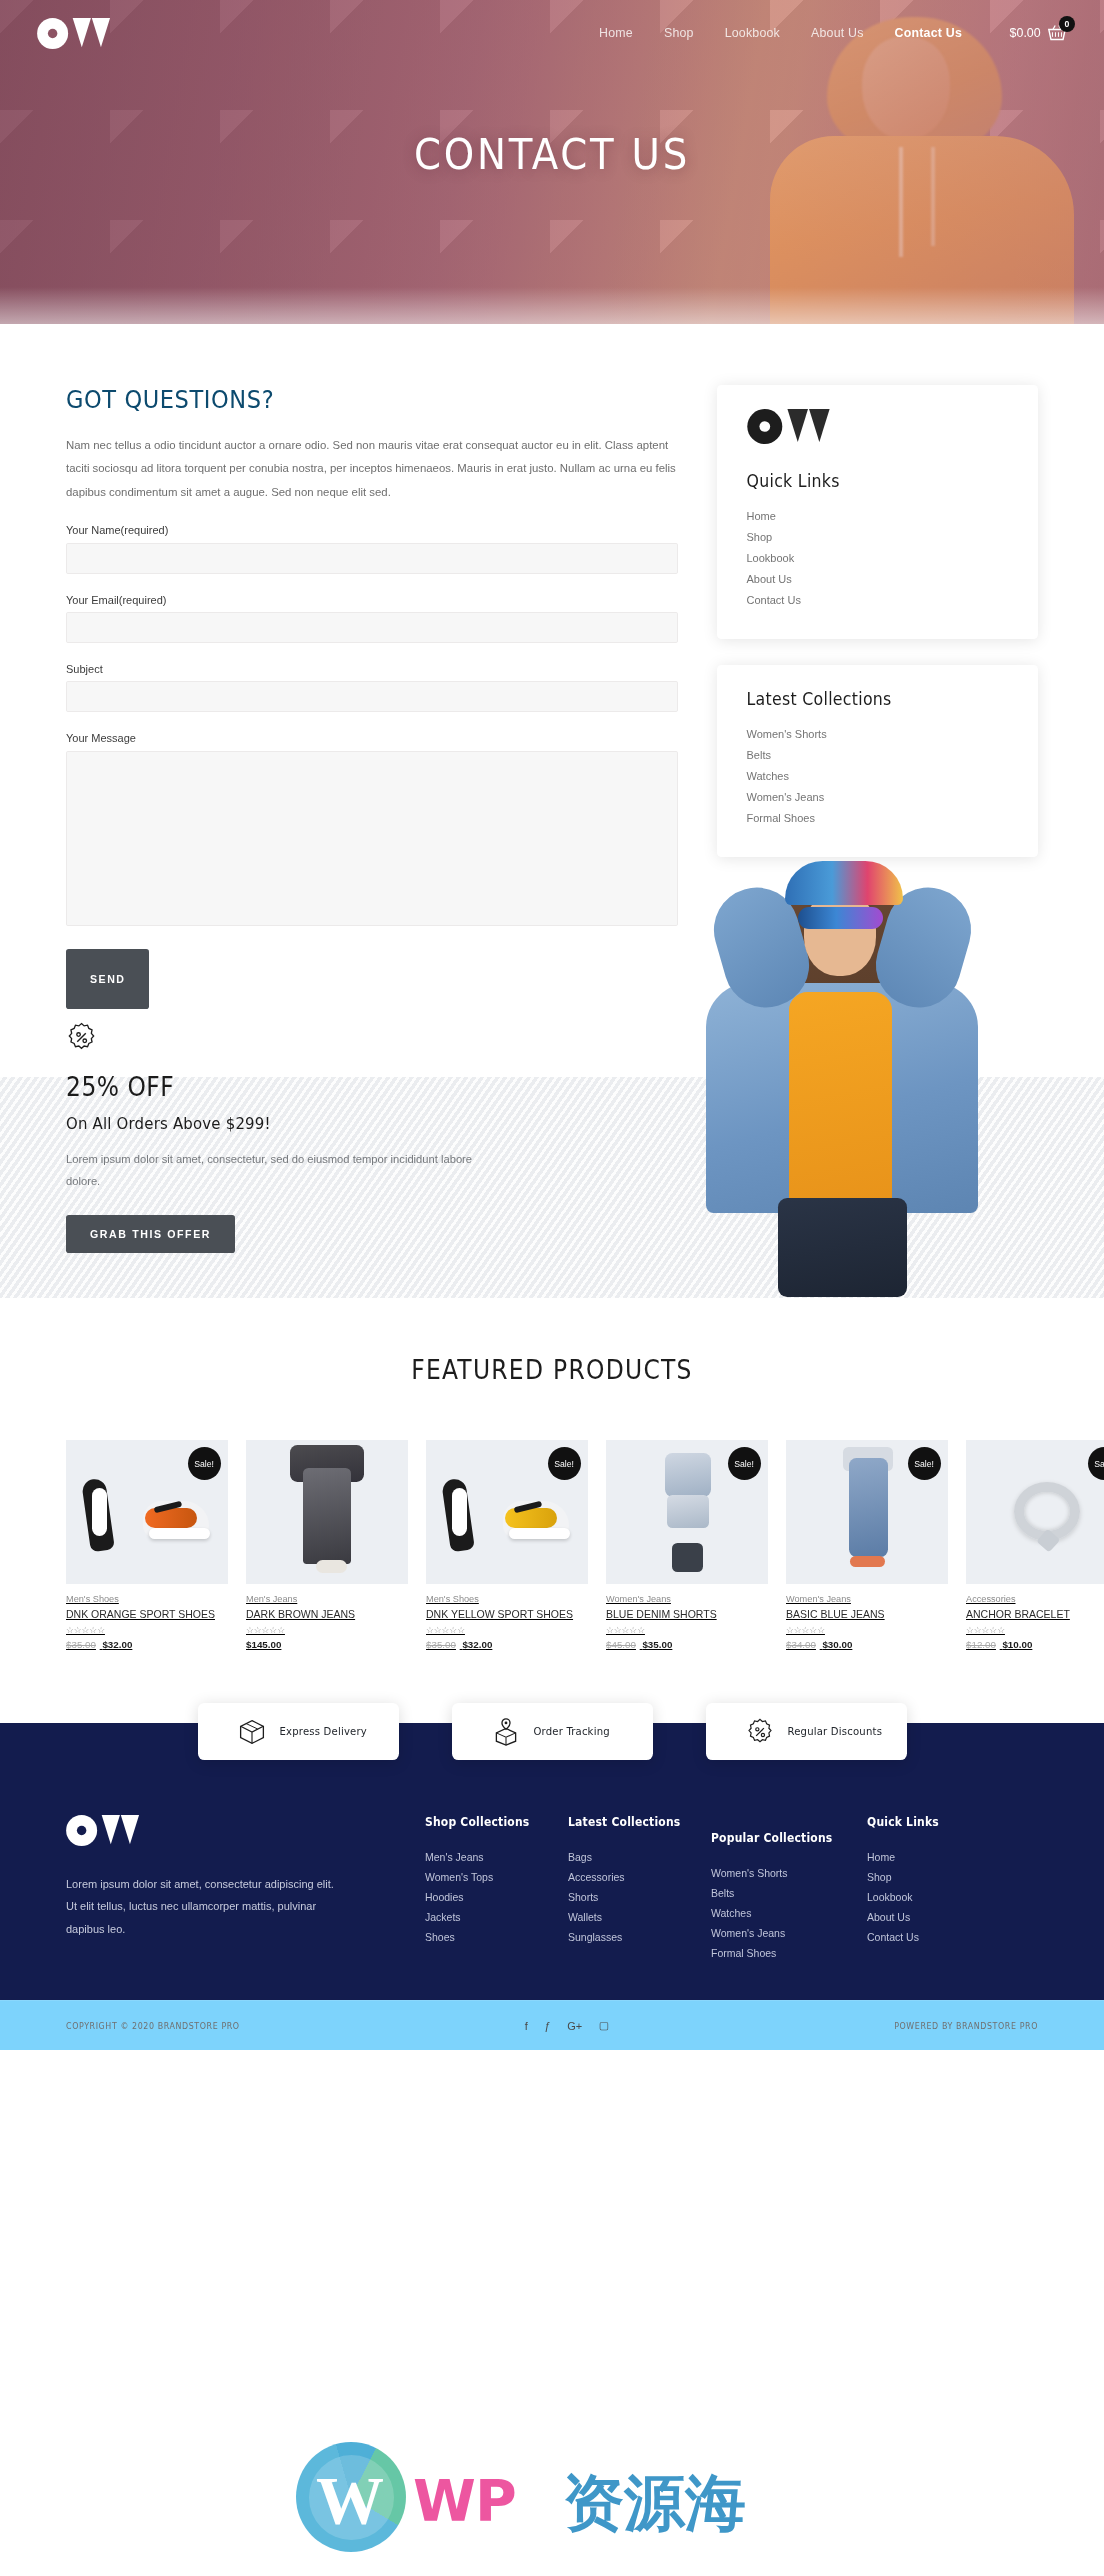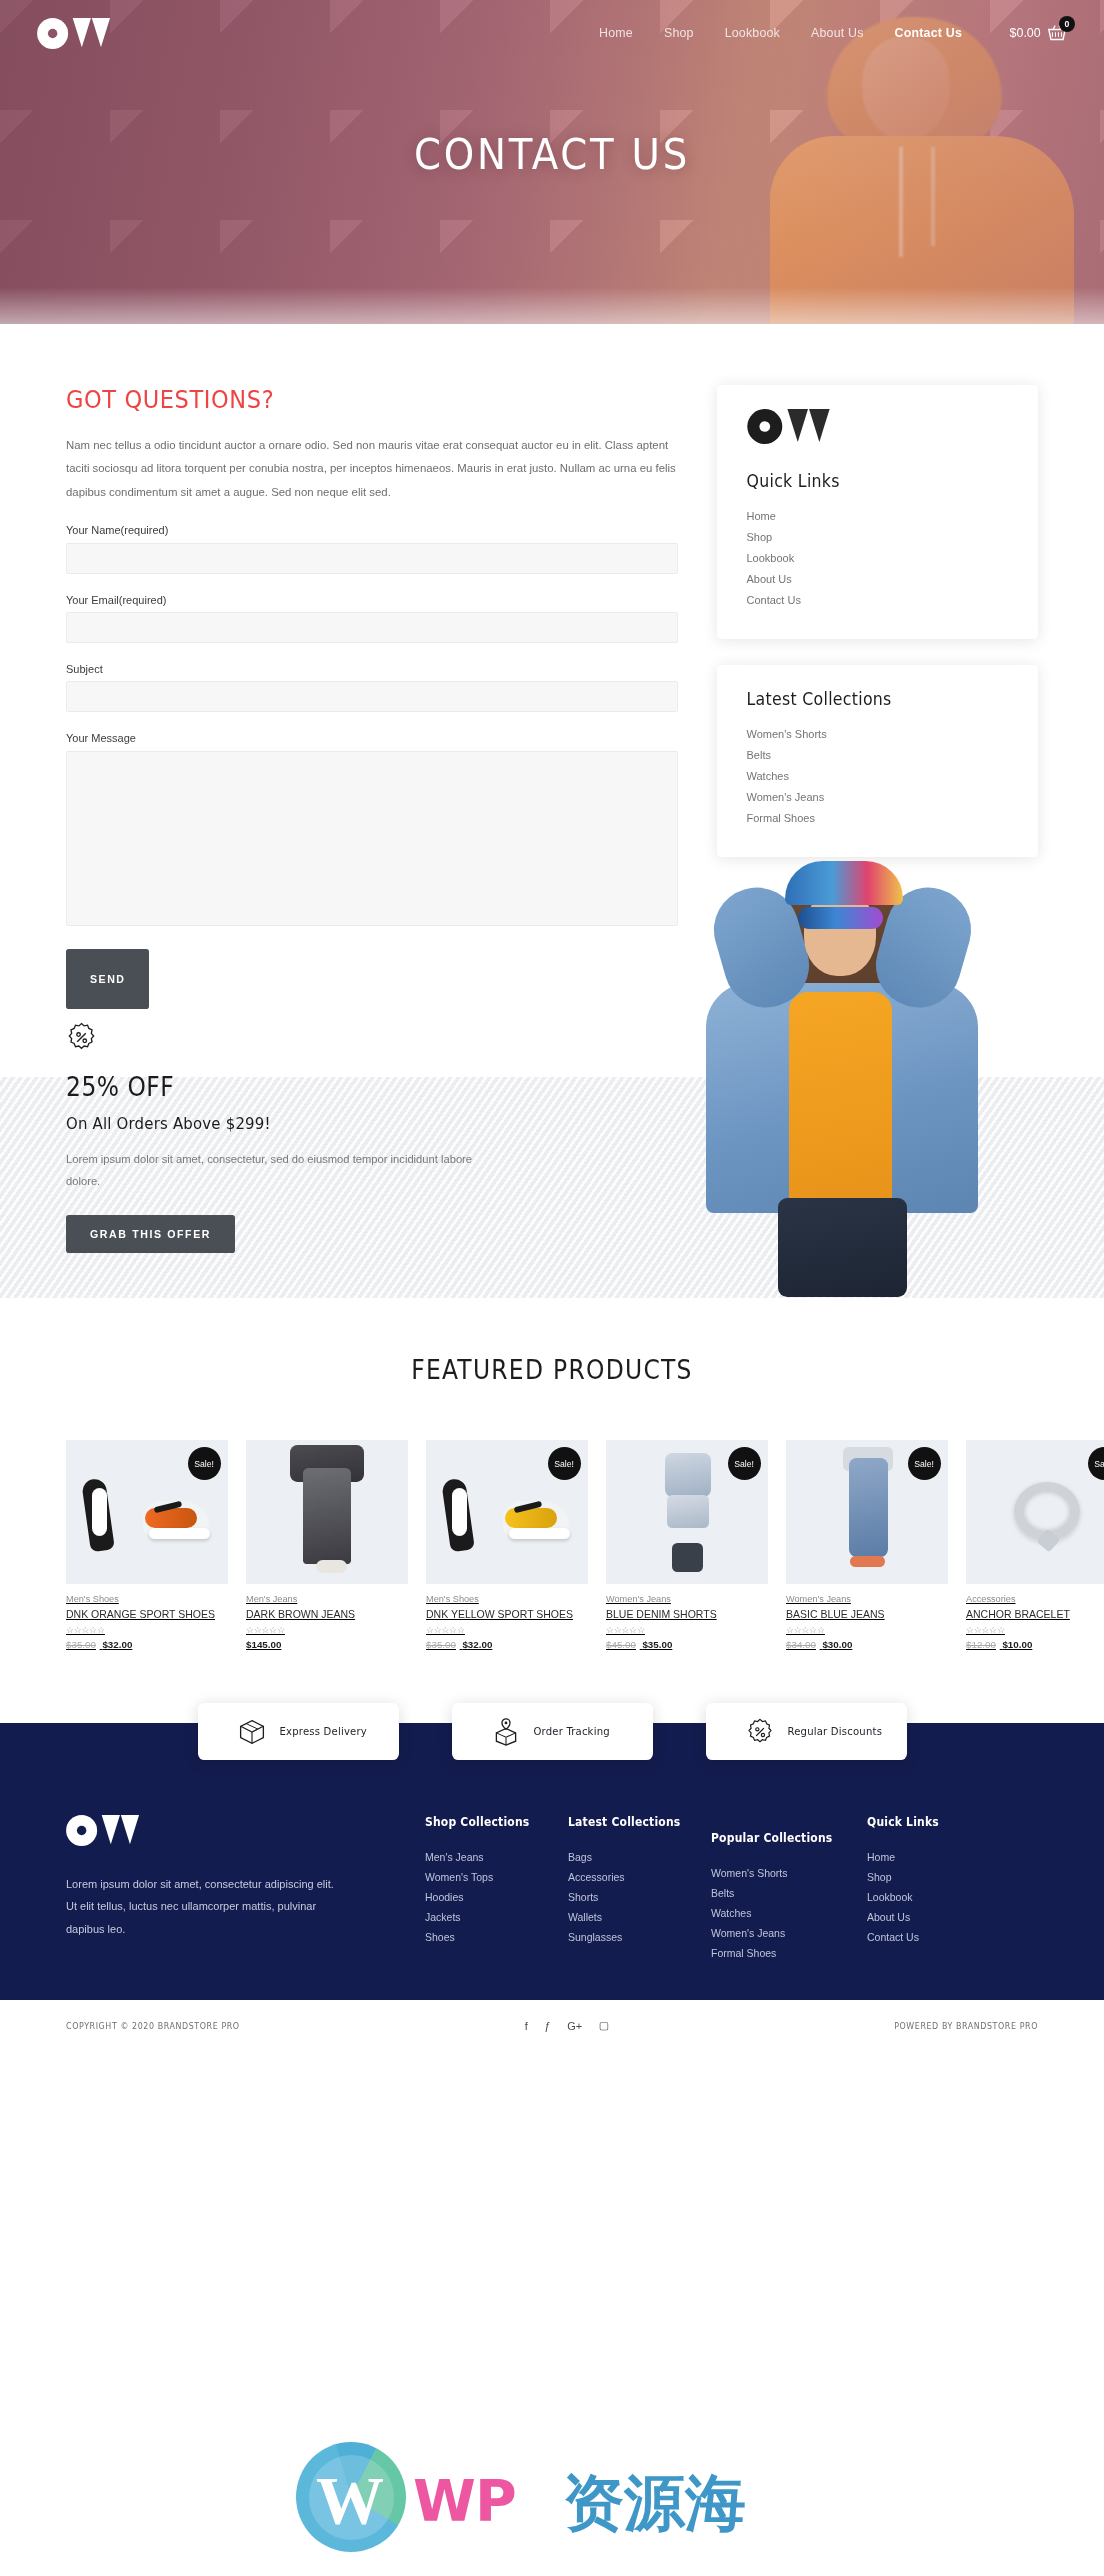--- a/index.html
+++ b/index.html
@@ -35,21 +35,21 @@
   .cart{display:flex;align-items:center;gap:6.4px;position:relative;margin-left:16.6px;}
   .cart .amt{color:#fff;font-size:12.4px;}
   .cart .badge{position:absolute;right:-8.3px;top:-8.3px;width:16.6px;height:16.6px;border-radius:50%;background:#111;color:#fff;
     font-size:8.7px;display:flex;align-items:center;justify-content:center;font-weight:bold;}
   .hero-title{position:absolute;left:0;right:0;top:129px;text-align:center;color:#fff;font-size:43px;
     letter-spacing:2.8px;font-weight:300;z-index:5;text-shadow:0 0.9px 13px rgba(90,40,55,.45);}
 
   
   .contact-wrap{padding:61px 66px 0 66px;display:flex;gap:39px;align-items:flex-start;}
   .col-form{width:612px;}
-  .sec-title{font-size:25px;letter-spacing:0.6px;color:#ef4444;font-weight:400;margin-bottom:20px;}
+  .sec-title{font-size:25px;letter-spacing:0.6px;color:#0c4a6e;font-weight:400;margin-bottom:20px;}
   .sec-body{font-size:11.4px;line-height:2.05;color:#6e6e6e;}
   .fgroup{margin-top:20px;}
   .flabel{font-size:11px;color:#3c3c3c;display:block;margin-bottom:6.4px;}
   .finput{width:612px;height:31px;background:#f7f7f7;border:0.9px solid #eceaea;border-radius:1.8px;outline:none;
     font-size:11px;padding:0 9.2px;font-family:"Liberation Sans",sans-serif;color:#333;}
   .ftext{width:612px;height:175px;background:#f7f7f7;border:0.9px solid #eceaea;border-radius:1.8px;outline:none;resize:none;
     font-size:11px;padding:7.4px 9.2px;font-family:"Liberation Sans",sans-serif;color:#333;}
   .send-btn{margin-top:20px;background:#4a4f55;color:#fff;border:none;border-radius:2.8px;padding:24px 24px;
     font-size:10.6px;letter-spacing:1.5px;font-weight:bold;cursor:pointer;font-family:"Liberation Sans",sans-serif;}
 
@@ -140,21 +140,21 @@
   .footer-grid{display:flex;gap:0;}
   .f-brand{width:359px;}
   .f-brand .f-logo{margin-bottom:24px;}
   .f-brand p{font-size:11px;color:#c7cbdd;line-height:2.05;width:276px;}
   .f-col{width:143px;}
   .f-col.wide{width:156px;margin-top:16px;}
   .f-col h4{font-size:12px;color:#fff;font-weight:bold;margin-bottom:17.5px;letter-spacing:0.2px;}
   .f-col ul{list-style:none;}
   .f-col li{font-size:10.5px;color:#c0c5da;padding:4.1px 0;cursor:pointer;}
   .f-bottom{margin-top:37px;border-top:0.9px solid rgba(255,255,255,.10);height:50px;display:flex;align-items:center;
-    background:#ffffff;margin-left:-66px;margin-right:-66px;padding:12px 66px;}
+    background:#7dd3fc;margin-left:-66px;margin-right:-66px;padding:12px 66px;}
   .f-copy{font-size:8.8px;color:#6f6f6f;letter-spacing:0.6px;}
   .socials{margin:0 auto;display:flex;gap:16.6px;align-items:center;}
   .socials span{color:#4a4a4a;font-size:11px;cursor:pointer;}
   .f-power{font-size:8.8px;color:#6f6f6f;letter-spacing:0.6px;}
 
   
   .wm{position:absolute;left:296px;top:2435px;width:515px;height:138px;pointer-events:none;z-index:9;opacity:.92;}
   .wm .wp-circle{position:absolute;left:0;top:7.4px;width:110px;height:110px;border-radius:50%;
     background:conic-gradient(from 200deg,#4fb3d9 0 40%,#3fa9d4 40% 52%,#5ac39f 52% 78%,#4fb3d9 78% 100%);}
   .wm .wp-inner{position:absolute;left:13px;top:20px;width:85px;height:85px;border-radius:50%;background:#fff;opacity:.18;}

